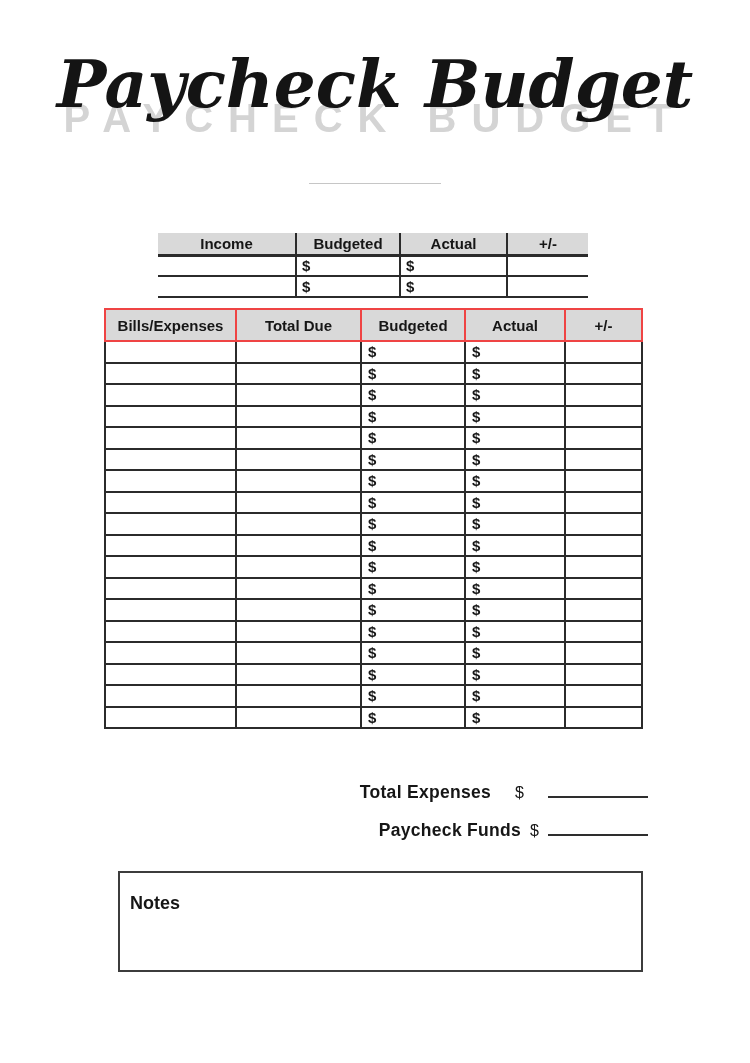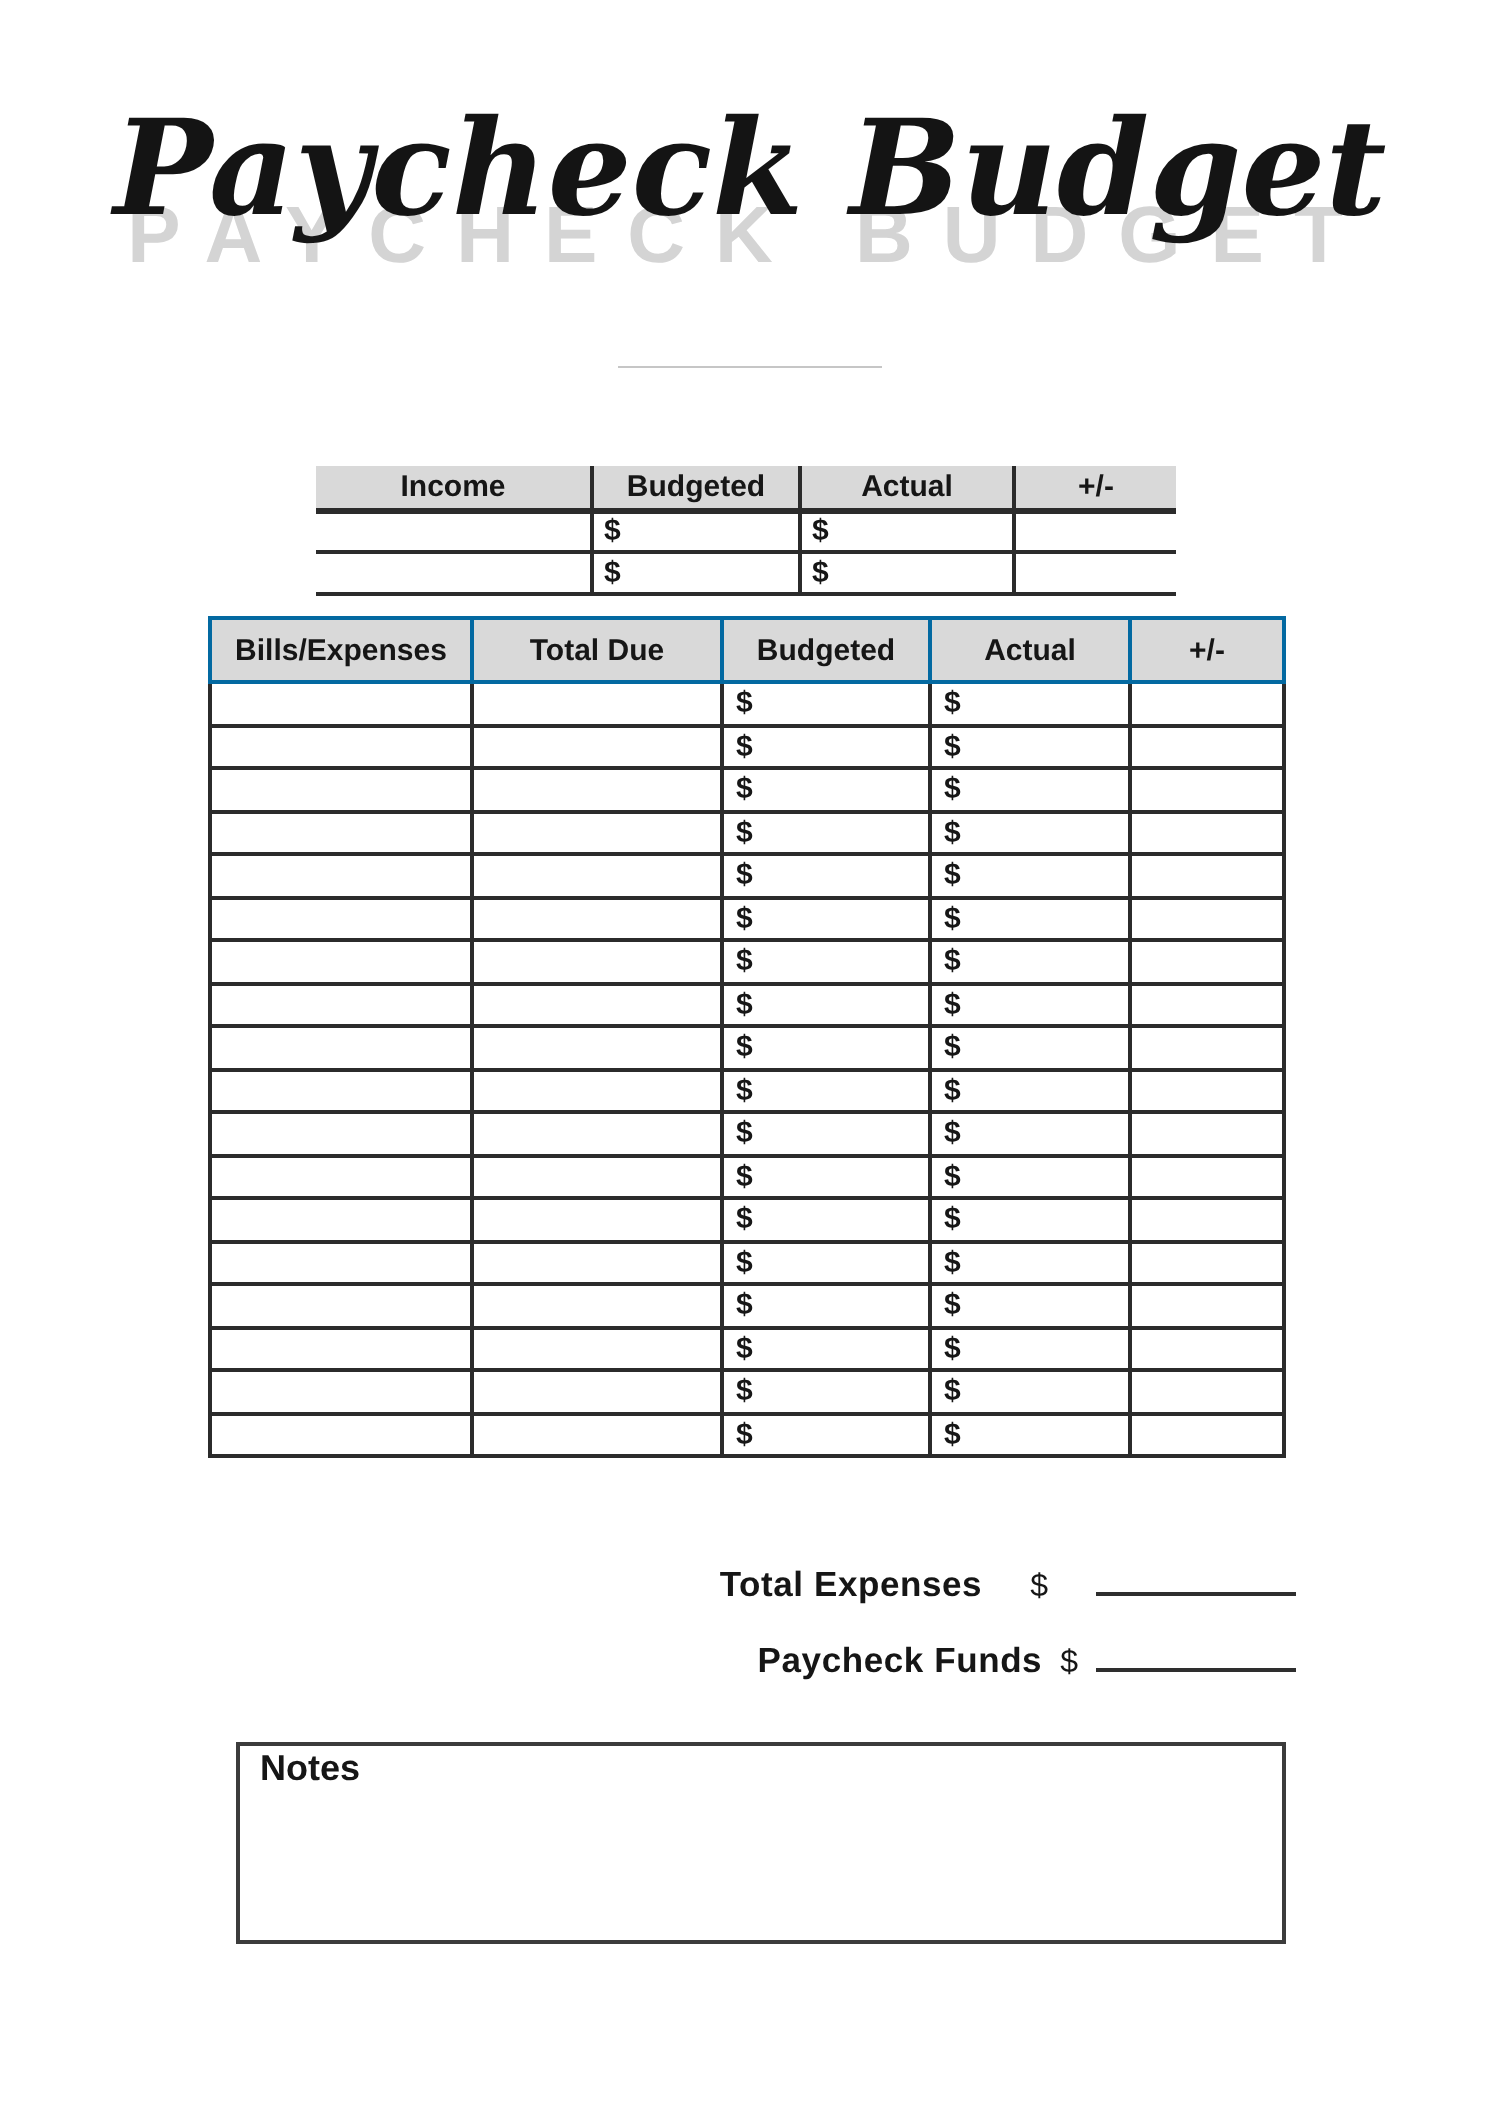--- a/index.html
+++ b/index.html
@@ -47,21 +47,21 @@
   .income-table td {
     height: 21px; border-bottom: 2px solid #2b2b2b;
     font-weight: bold; font-size: 15px; text-align: left; padding: 0 0 0 5px;
   }
   .income-table th + th, .income-table td + td { border-left: 2px solid #2b2b2b; }
 
   
   .expenses-table { position: absolute; left: 104px; top: 308px; width: 537px; }
   .expenses-table th {
     background: #d9d9d9; font-weight: bold; font-size: 15px; text-align: center;
-    height: 32px; border: 2px solid #0369a1; padding: 0;
+    height: 32px; border: 2px solid #ef4444; padding: 0;
   }
   .expenses-table td {
     height: 21.5px; border: 2px solid #2b2b2b;
     font-weight: bold; font-size: 15px; text-align: left; padding: 0 0 0 6px;
   }
 
   
   .total-row {
     position: absolute; right: 102px;
     display: flex; align-items: baseline; gap: 9px; white-space: nowrap;
@@ -70,21 +70,21 @@
   .total-row.second { top: 820px; }
   .total-label { font-weight: bold; font-size: 17.5px; letter-spacing: 0.3px; }
   .total-dollar { font-size: 16px; font-weight: normal; }
   .fill-line { display: inline-block; width: 100px; height: 14px; border-bottom: 2px solid #2e2e2e; }
 
   
   .notes-box {
     position: absolute; left: 118px; top: 871px; width: 525px; height: 101px;
     border: 2px solid #3c3c3c; background: #ffffff;
   }
-  .notes-label { font-weight: bold; font-size: 18px; padding: 1px 0 0 10px; }
+  .notes-label { font-weight: bold; font-size: 18px; padding: 20px 0 0 10px; }
 </style>
 </head>
 <body>
 
 <div class="page">
 
   <div class="title-block">
     <div class="title-ghost">PAYCHECK BUDGET</div>
     <div class="title-script">Paycheck Budget</div>
   </div>

